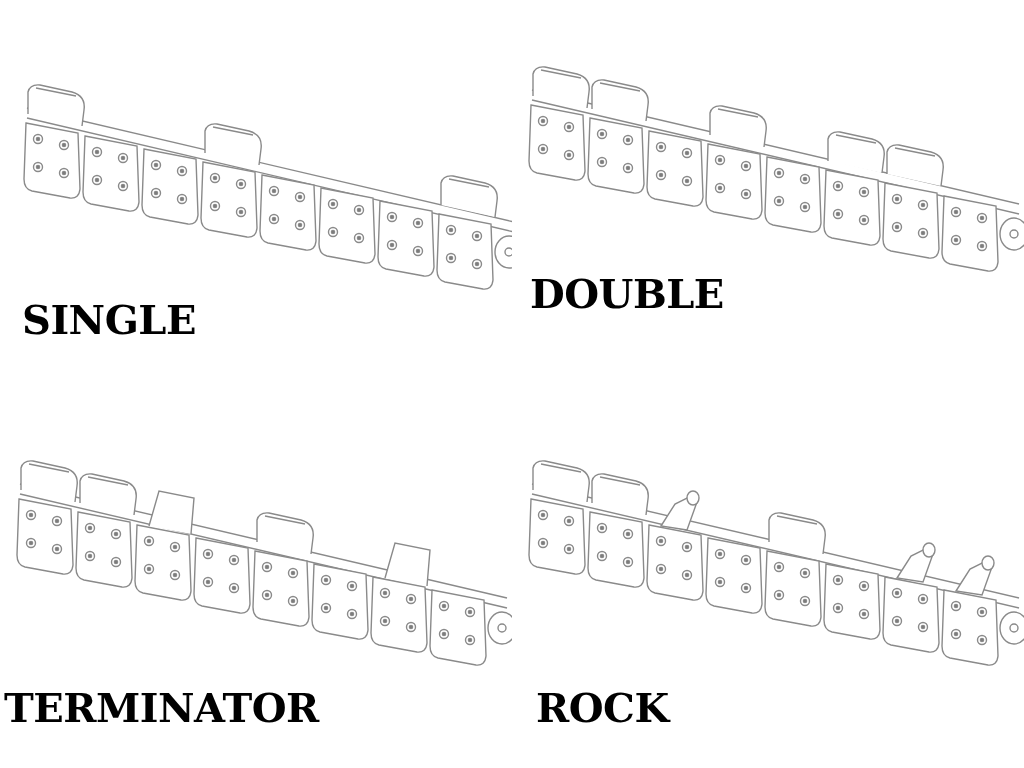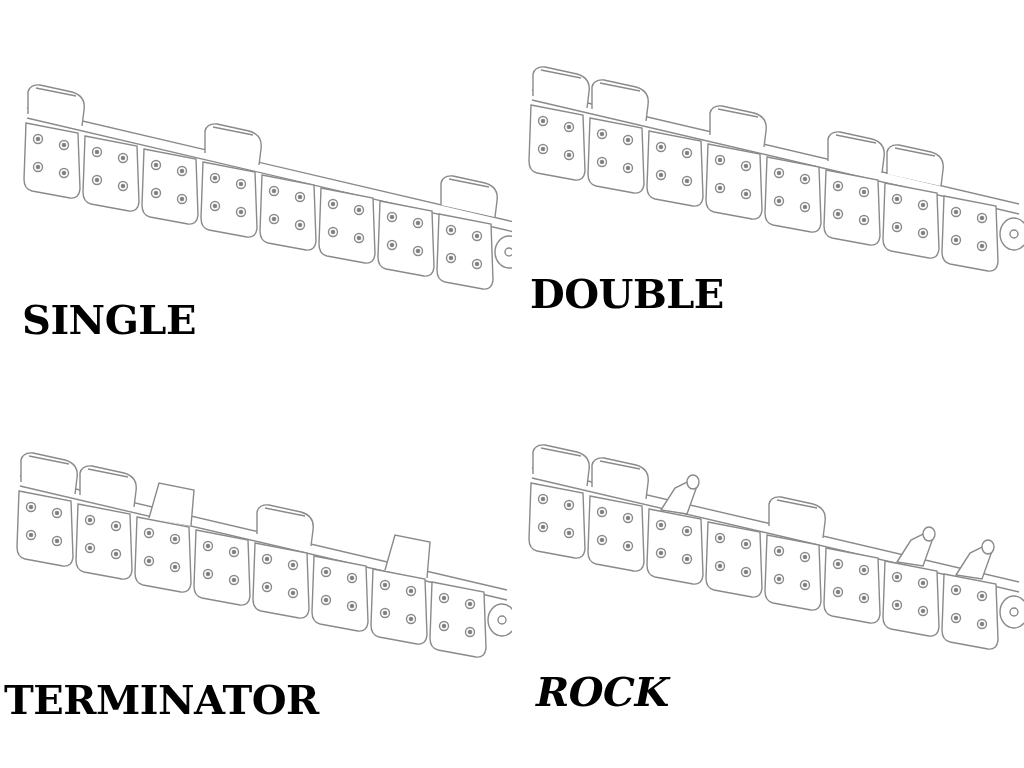--- a/index.html
+++ b/index.html
@@ -182,21 +182,21 @@
       <path d="M88 83 L128 91" fill="none" stroke="#8a8a8a" stroke-width="1.4"></path>
       <path d="M198 135 L198 113 Q200 105 210 106 L242 113 Q256 117 254 131 L252 147" fill="#fff" stroke="#8a8a8a" stroke-width="1.4"></path>
       <path d="M206 109 L246 117" fill="none" stroke="#8a8a8a" stroke-width="1.4"></path>
       <path d="M316 161 L316 139 Q318 131 328 132 L360 139 Q374 143 372 157 L370 173" fill="#fff" stroke="#8a8a8a" stroke-width="1.4"></path>
       <path d="M324 135 L364 143" fill="none" stroke="#8a8a8a" stroke-width="1.4"></path>
       <path d="M375 174 L375 152 Q377 144 387 145 L419 152 Q433 156 431 170 L429 186" fill="#fff" stroke="#8a8a8a" stroke-width="1.4"></path>
       <path d="M383 148 L423 156" fill="none" stroke="#8a8a8a" stroke-width="1.4"></path>
     </svg>
   <div class="label" style="left:18px;top:270px;">DOUBLE</div>
 </div>
-<div class="panel" style="left:0;top:376px;">
+<div class="panel" style="left:0;top:384px;">
   <svg class="chain" width="512" height="384" id="svg2">
       <path d="M20 100 L507 214" fill="none" stroke="#8a8a8a" stroke-width="1.4"></path>
       <path d="M20 110 L507 224" fill="none" stroke="#8a8a8a" stroke-width="1.4"></path>
       <path d="M19 115 L71 125 L73 181 Q72 191 63 190 L25 183 Q17 181 17 171 Z" fill="#fff" stroke="#8a8a8a" stroke-width="1.4"></path>
       <circle cx="31" cy="131" r="4.5" fill="none" stroke="#8a8a8a" stroke-width="1.4"></circle>
       <circle cx="31" cy="131" r="1.6" fill="#777" stroke="#8a8a8a" stroke-width="1.4"></circle>
       <circle cx="57" cy="137" r="4.5" fill="none" stroke="#8a8a8a" stroke-width="1.4"></circle>
       <circle cx="57" cy="137" r="1.6" fill="#777" stroke="#8a8a8a" stroke-width="1.4"></circle>
       <circle cx="31" cy="159" r="4.5" fill="none" stroke="#8a8a8a" stroke-width="1.4"></circle>
       <circle cx="31" cy="159" r="1.6" fill="#777" stroke="#8a8a8a" stroke-width="1.4"></circle>
@@ -271,21 +271,21 @@
       <path d="M29 80 L69 88" fill="none" stroke="#8a8a8a" stroke-width="1.4"></path>
       <path d="M80 119 L80 97 Q82 89 92 90 L124 97 Q138 101 136 115 L134 131" fill="#fff" stroke="#8a8a8a" stroke-width="1.4"></path>
       <path d="M88 93 L128 101" fill="none" stroke="#8a8a8a" stroke-width="1.4"></path>
       <path d="M149 142 L159 107 L194 114 L191 150" fill="#fff" stroke="#8a8a8a" stroke-width="1.4"></path>
       <path d="M257 158 L257 136 Q259 128 269 129 L301 136 Q315 140 313 154 L311 170" fill="#fff" stroke="#8a8a8a" stroke-width="1.4"></path>
       <path d="M265 132 L305 140" fill="none" stroke="#8a8a8a" stroke-width="1.4"></path>
       <path d="M385 194 L395 159 L430 166 L427 202" fill="#fff" stroke="#8a8a8a" stroke-width="1.4"></path>
     </svg>
   <div class="label" style="left:4px;top:300px;">TERMINATOR</div>
 </div>
-<div class="panel" style="left:512px;top:368px;font-style:italic;">
+<div class="panel" style="left:512px;top:384px;">
   <svg class="chain" width="512" height="384" id="svg3">
       <path d="M20 100 L507 214" fill="none" stroke="#8a8a8a" stroke-width="1.4"></path>
       <path d="M20 110 L507 224" fill="none" stroke="#8a8a8a" stroke-width="1.4"></path>
       <path d="M19 115 L71 125 L73 181 Q72 191 63 190 L25 183 Q17 181 17 171 Z" fill="#fff" stroke="#8a8a8a" stroke-width="1.4"></path>
       <circle cx="31" cy="131" r="4.5" fill="none" stroke="#8a8a8a" stroke-width="1.4"></circle>
       <circle cx="31" cy="131" r="1.6" fill="#777" stroke="#8a8a8a" stroke-width="1.4"></circle>
       <circle cx="57" cy="137" r="4.5" fill="none" stroke="#8a8a8a" stroke-width="1.4"></circle>
       <circle cx="57" cy="137" r="1.6" fill="#777" stroke="#8a8a8a" stroke-width="1.4"></circle>
       <circle cx="31" cy="159" r="4.5" fill="none" stroke="#8a8a8a" stroke-width="1.4"></circle>
       <circle cx="31" cy="159" r="1.6" fill="#777" stroke="#8a8a8a" stroke-width="1.4"></circle>

